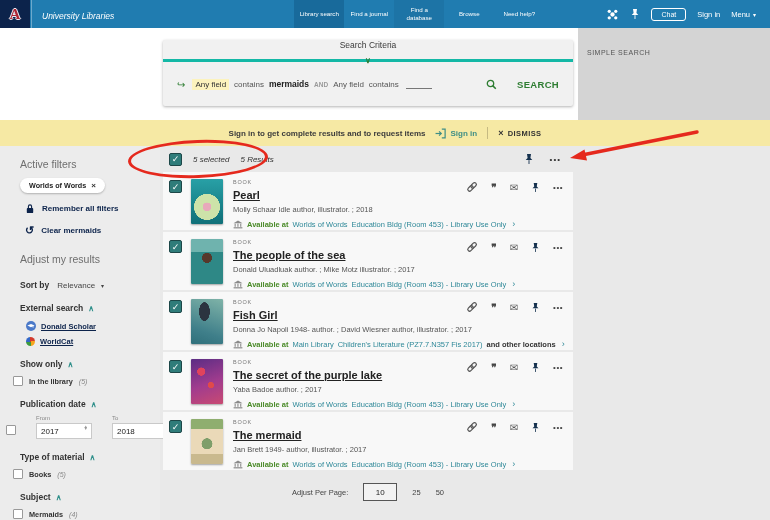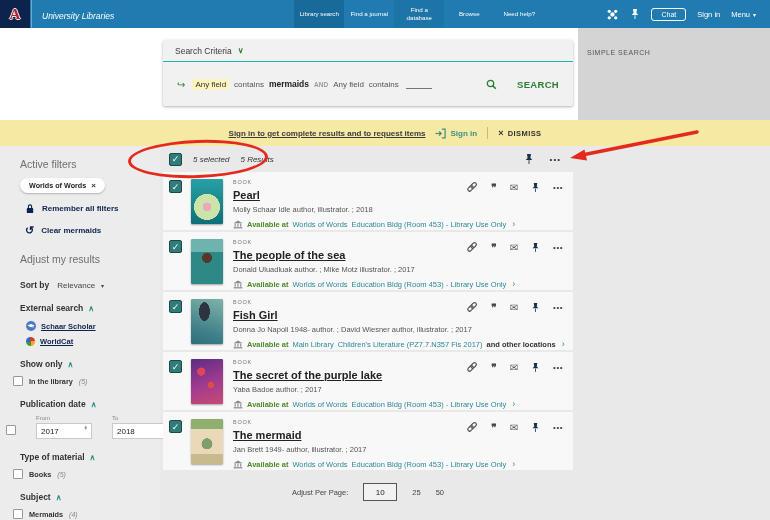--- a/index.html
+++ b/index.html
@@ -21,33 +21,33 @@
   .nav-link { font-size:7.5px; }
   .menu-wrap { display:flex; align-items:center; gap:3px; font-size:7.5px; }
   .menu-caret { font-size:6px; }
 
   
   .search-strip { position:absolute; top:28px; left:0; width:578px; height:92px; background:#ffffff; }
   .right-gray { position:absolute; top:28px; left:578px; right:0; height:92px; background:#d4d4d4; }
   .simple-search { padding:21px 0 0 9px; font-size:7px; color:#555; letter-spacing:.5px; }
 
   .search-panel { position:absolute; top:40px; left:163px; width:410px; background:#f1f1f1; border-radius:2px; box-shadow:0 1px 3px rgba(0,0,0,.3); z-index:4; }
-  .sc-title { height:22px; display:flex; align-items:center; gap:6px; padding:0 12px; border-bottom:1px solid #14b8a6; font-size:8.5px; color:#3a3a3a; }
+  .sc-title { height:22px; display:flex; align-items:center; gap:6px; padding:0 12px; border-bottom:3px solid #14b8a6; font-size:8.5px; color:#3a3a3a;flex-direction:column; }
   .sc-caret { color:#2e7d32; font-weight:bold; font-size:8px; }
   .sc-row { height:44px; display:flex; align-items:center; gap:5px; padding:0 14px; font-size:8px; color:#555; }
   .enter-arrow { color:#2e7d32; font-size:10px; margin-right:2px; }
   .hl { background:#fcf3bd; padding:1px 3px; color:#333; }
   .term { font-weight:bold; color:#222; font-size:8.5px; }
   .bool { color:#999; font-size:6.5px; font-weight:bold; }
   .blank { display:inline-block; width:26px; height:9px; border-bottom:1px solid #777; margin-left:2px; }
   .search-btn { margin-left:auto; display:flex; align-items:center; gap:20px; color:#2e7d32; font-weight:bold; font-size:9.5px; letter-spacing:.3px; cursor:pointer; }
 
   
   .banner { position:absolute; top:120px; left:0; right:0; height:26px; background:#f6e9a4; display:flex; align-items:center; justify-content:center; gap:10px; z-index:3; }
-  .banner-msg { font-size:8px; font-weight:bold; color:#3c3c3c;text-decoration:underline; }
+  .banner-msg { font-size:8px; font-weight:bold; color:#3c3c3c; }
   .banner-signin { display:flex; align-items:center; gap:4px; color:#3f8e86; font-weight:bold; font-size:8px; cursor:pointer; }
   .banner-divider { width:1px; height:12px; background:#c6ba82; }
   .banner-dismiss { display:flex; align-items:center; gap:4px; font-size:7.5px; font-weight:bold; color:#333; letter-spacing:.4px; cursor:pointer; }
   .dismiss-x { font-size:9px; font-weight:bold; }
 
   
   .sidebar { position:absolute; top:146px; left:0; width:160px; bottom:0; background:#ececec; padding:12px 6px 0 20px; font-size:8px; color:#333; }
   .sb-heading { font-size:10.5px; color:#6e6e6e; font-weight:normal; }
   .chip { display:inline-flex; align-items:center; gap:5px; background:#fff; border-radius:9px; padding:3px 9px; font-size:7.2px; font-weight:bold; color:#222; box-shadow:0 1px 2px rgba(0,0,0,.25); margin-top:8px; cursor:pointer; }
   .chip-x { font-size:8px; color:#333; }
@@ -262,21 +262,21 @@
   </div>
 
   <div class="sb-sec">
     <span>External search</span>
     <span class="caret-up">∧</span>
   </div>
   <div class="ext-link">
     <svg width="10" height="10" viewBox="0 0 10 10">
         <use href="#i-gs"></use>
       </svg>
-    <span class="txt">Schaar Scholar</span>
+    <span class="txt">Donald Scholar</span>
   </div>
   <div class="ext-link" style="margin-top:6px;">
     <span class="wc-icon"></span>
     <span class="txt">WorldCat</span>
   </div>
 
   <div class="sb-sec">
     <span>Show only</span>
     <span class="caret-up">∧</span>
   </div>

